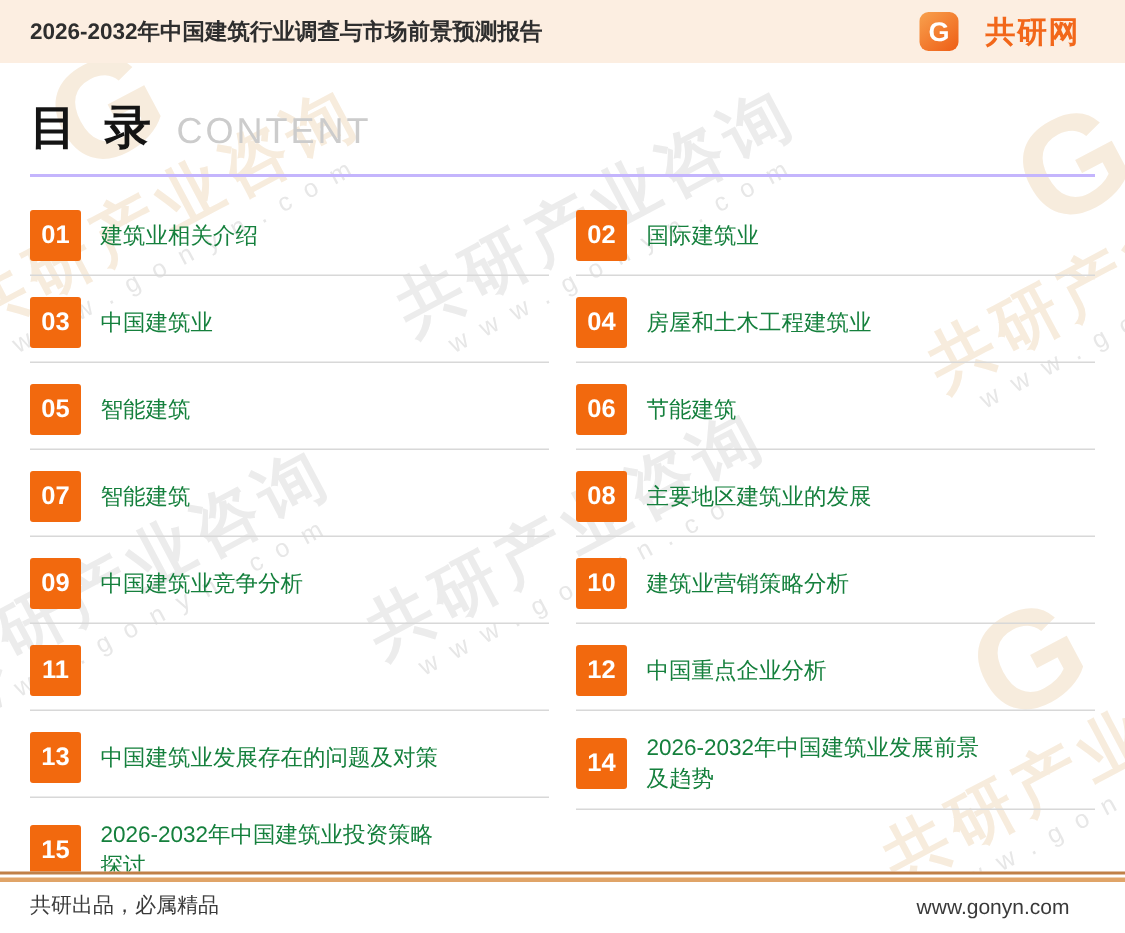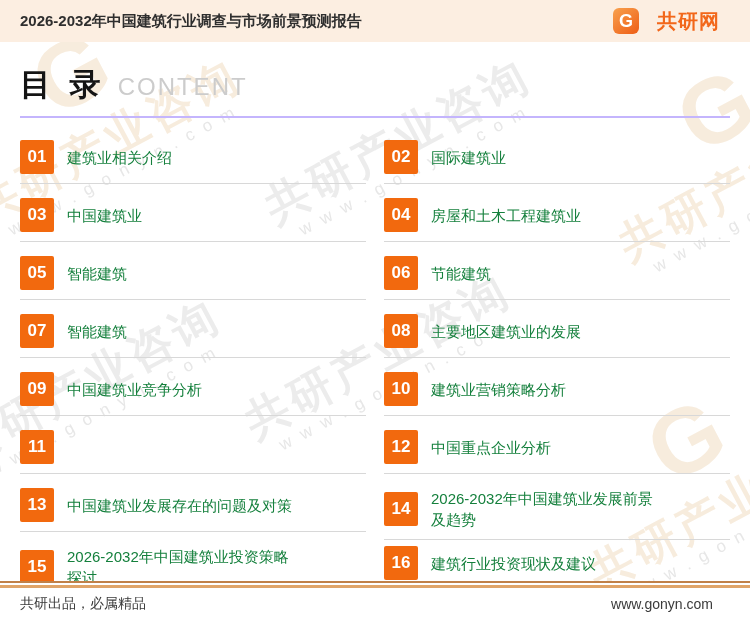--- a/index.html
+++ b/index.html
@@ -249,27 +249,20 @@
 
   <div class="toc-cell no-divider">
     <div class="toc-row">
       <span class="badge">15</span>
       <span class="label">2026-2032年中国建筑业投资策略
 探讨</span>
     </div>
 
   </div>
 
-  <div class="toc-cell no-divider">
-    <div class="toc-row">
-      <span class="badge">16</span>
-      <span class="label">建筑行业投资现状及建议</span>
-    </div>
-
-  </div>
 </div>
   </div>
 
   <div class="footer">
     <div class="footer-line-a"></div>
     <div class="footer-line-b"></div>
     <div class="footer-text">
       <span>共研出品，必属精品</span>
       <span class="footer-url">www.gonyn.com</span>
     </div>

